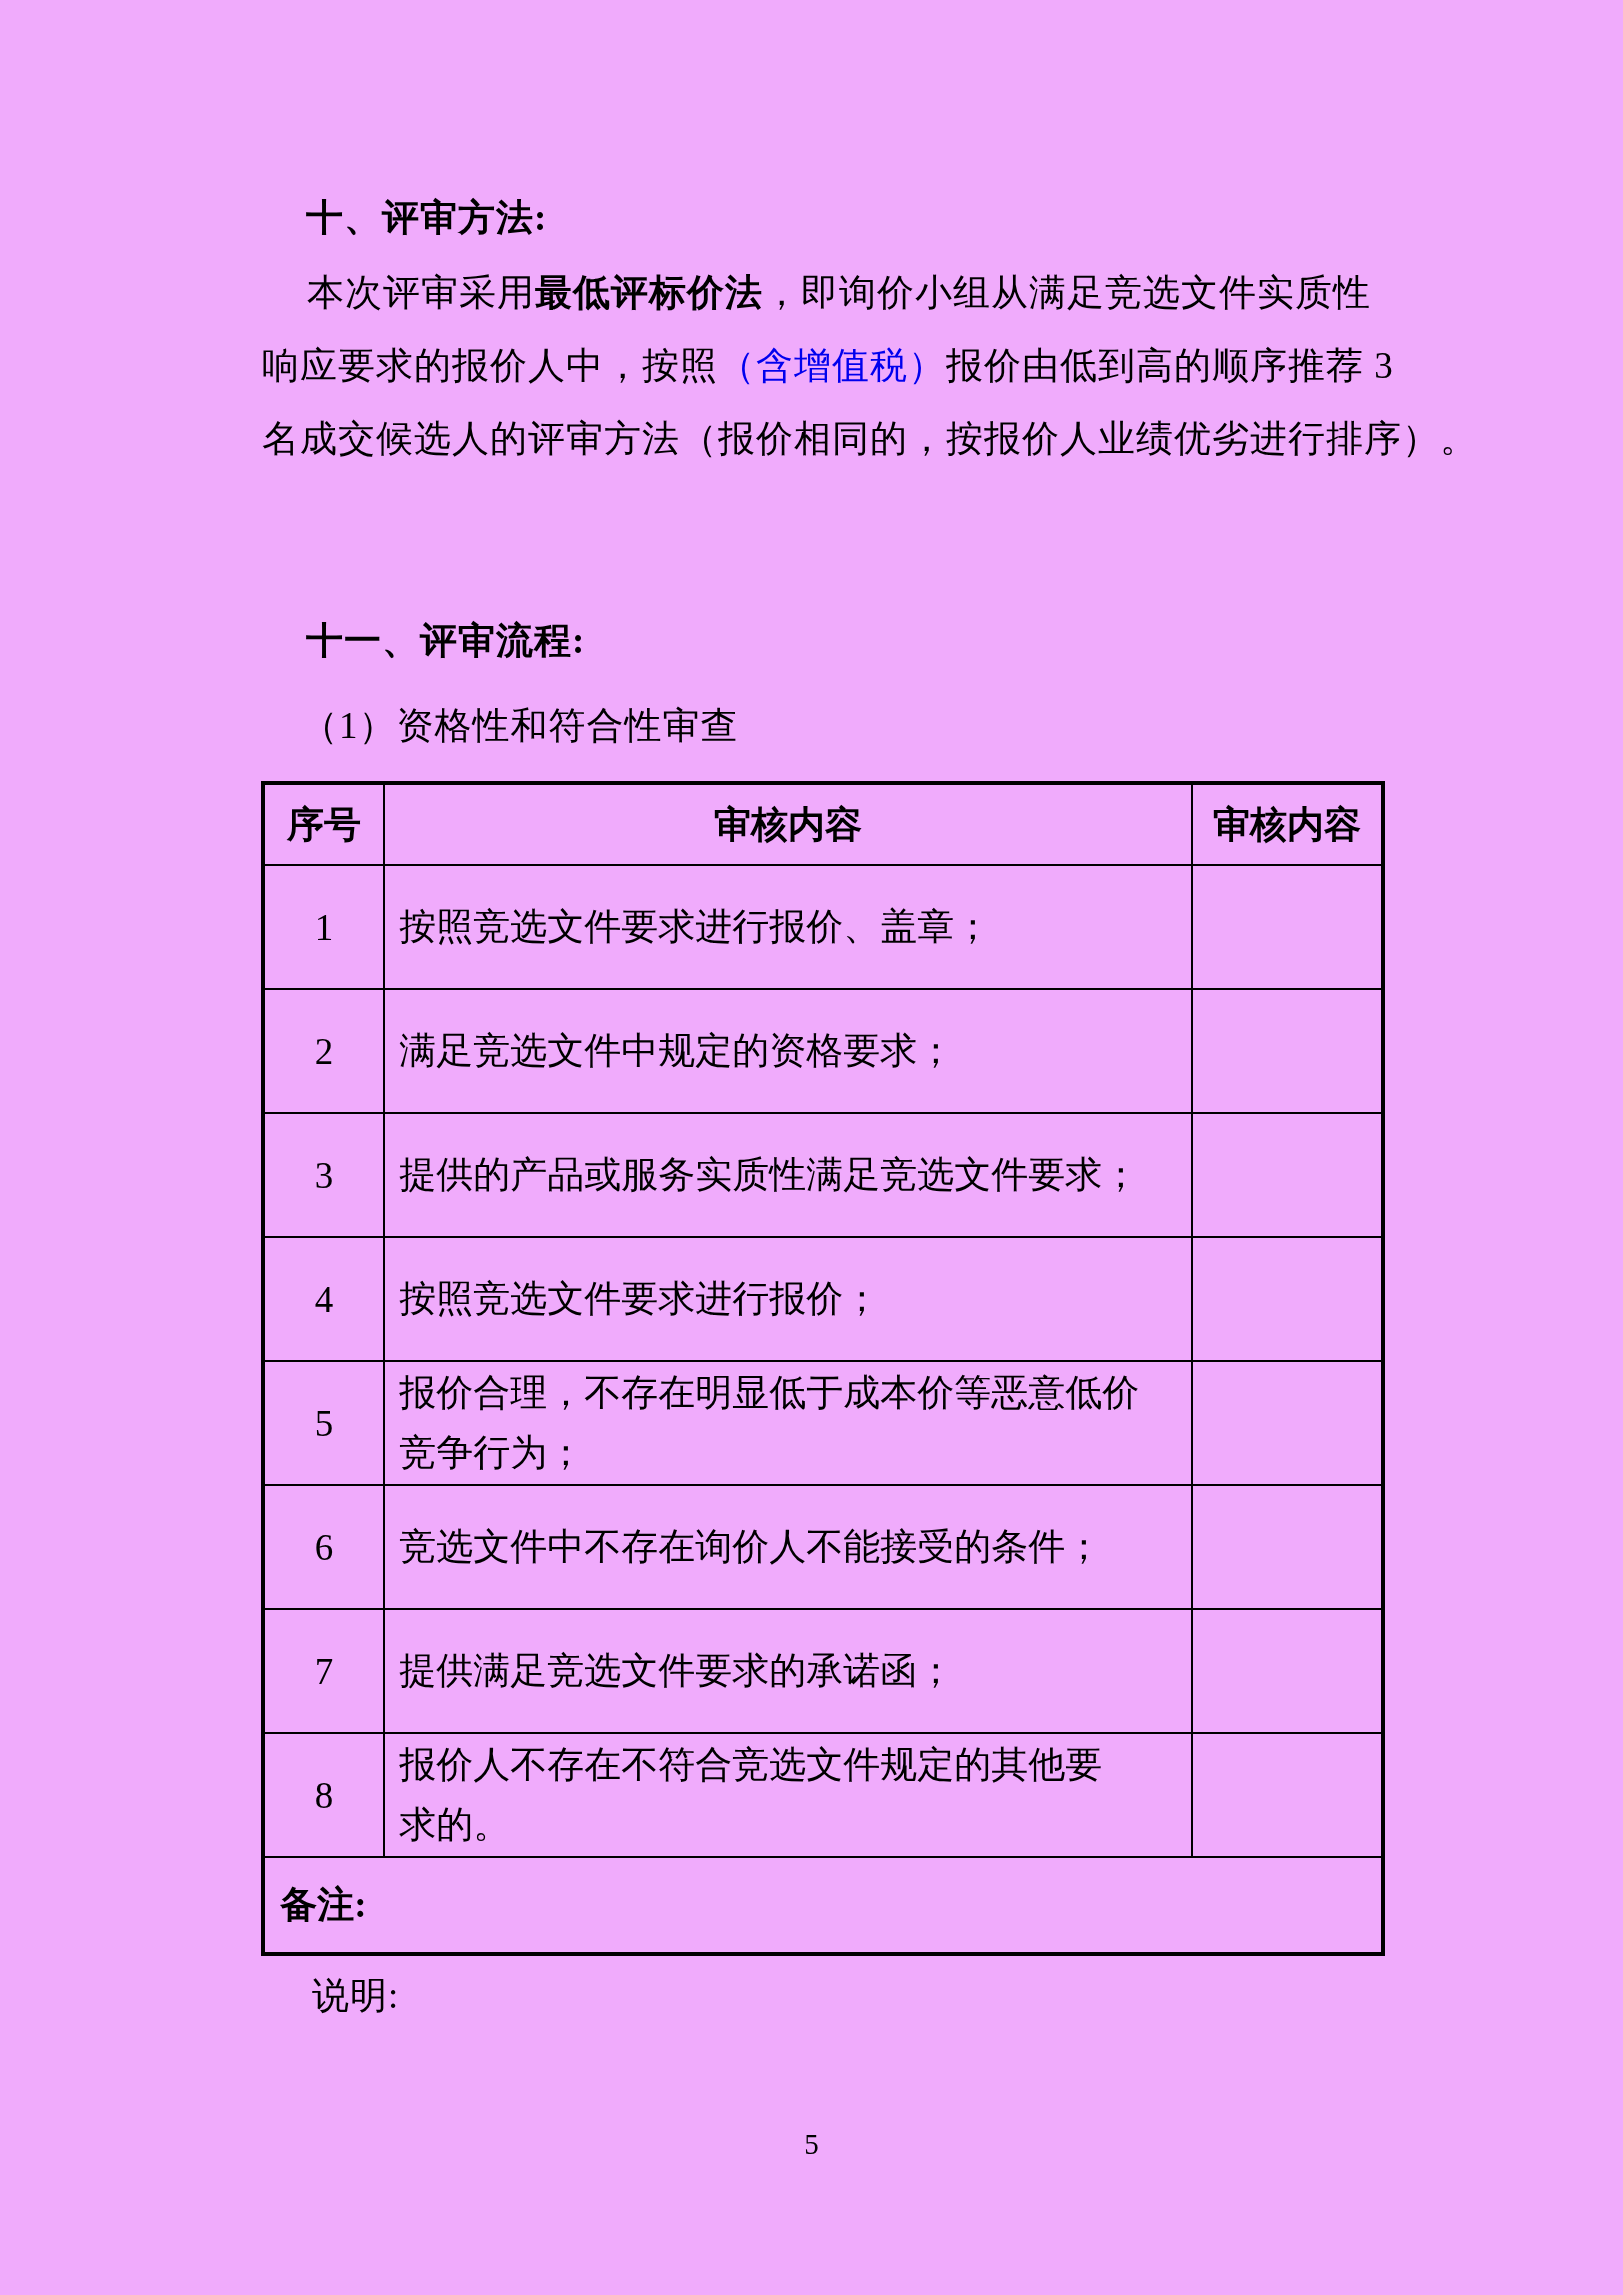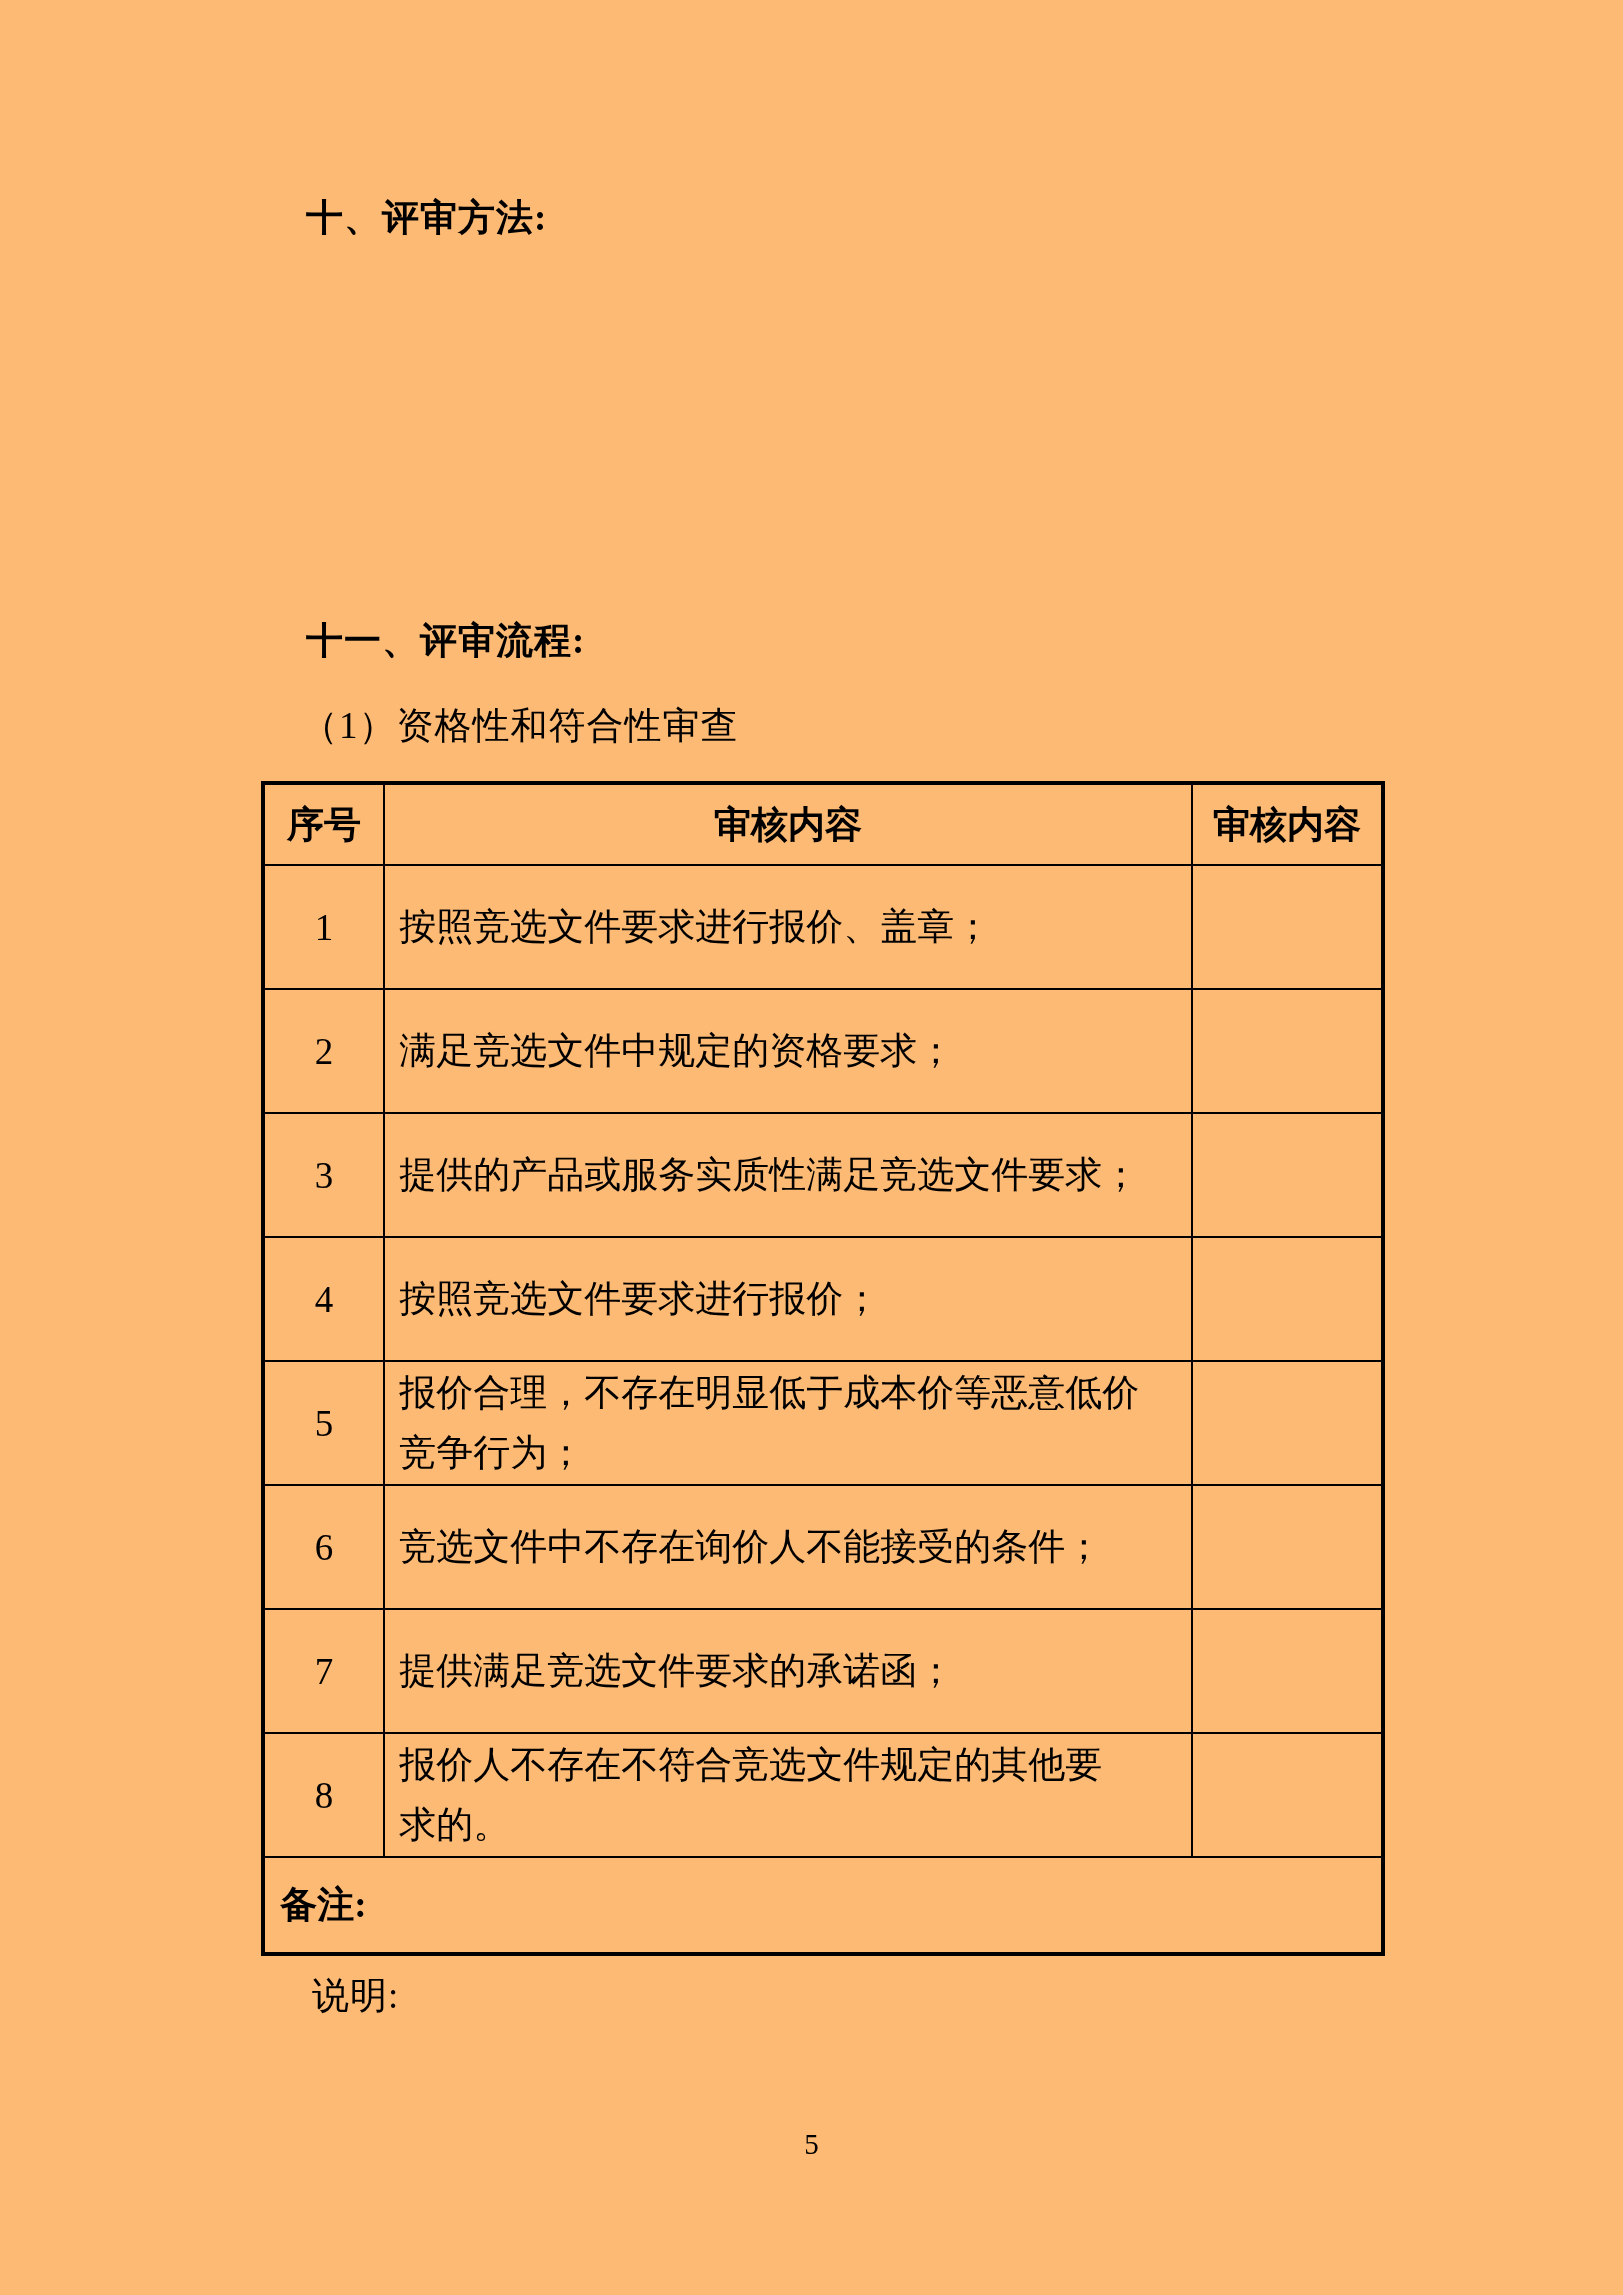--- a/index.html
+++ b/index.html
@@ -4,21 +4,21 @@
 <style>
   html, body {
     margin: 0;
     padding: 0;
     background: #ffffff;
   }
   .page {
     position: relative;
     width: 1623px;
     height: 2295px;
-    background: #fdba74;
+    background: #f0abfc;
     color: #000000;
     font-family: "Liberation Serif", "DejaVu Serif", serif;
     overflow: hidden;
   }
   .h-major {
     position: absolute;
     font-size: 37px;
     font-weight: bold;
     letter-spacing: 1px;
     line-height: 1.25;
@@ -105,20 +105,25 @@
     font-size: 29px;
   }
 </style>
 </head>
 <body>
 
 <div class="page">
 
   <div class="h-major" id="heading10">十、评审方法:</div>
 
+  <div class="para">
+      <div class="line"><span>本次评审采用</span><span style="font-weight: bold;">最低评标价法</span><span>，即询价小组从满足竞选文件实质性</span></div>
+      <div class="line"><span>响应要求的报价人中，按照</span><span style="color: rgb(0, 0, 238);">（含增值税）</span><span>报价由低到高的顺序推荐 3</span></div>
+      <div class="line"><span>名成交候选人的评审方法（报价相同的，按报价人业绩优劣进行排序）。</span></div>
+    </div>
 
   <div class="h-major" id="heading11">十一、评审流程:</div>
 
   <div class="sub">（1）资格性和符合性审查</div>
 
   <table class="review-table">
     <colgroup>
       <col style="width:121px">
       <col style="width:808px">
       <col style="width:191px">

